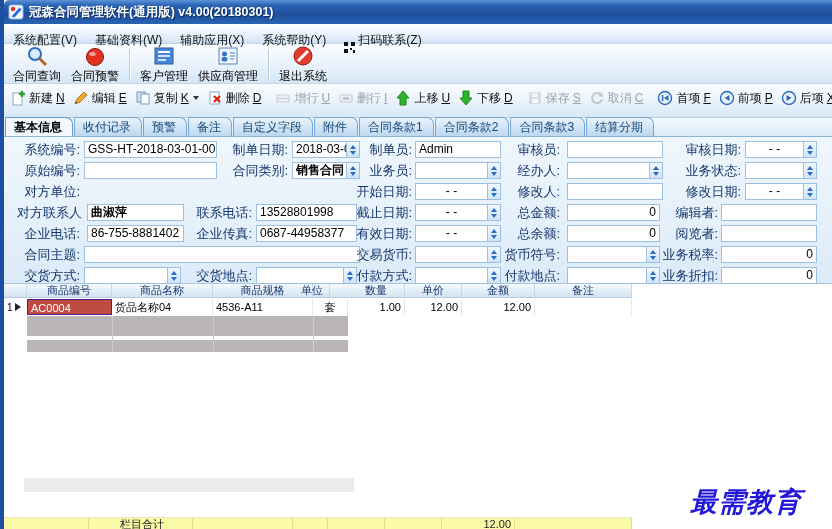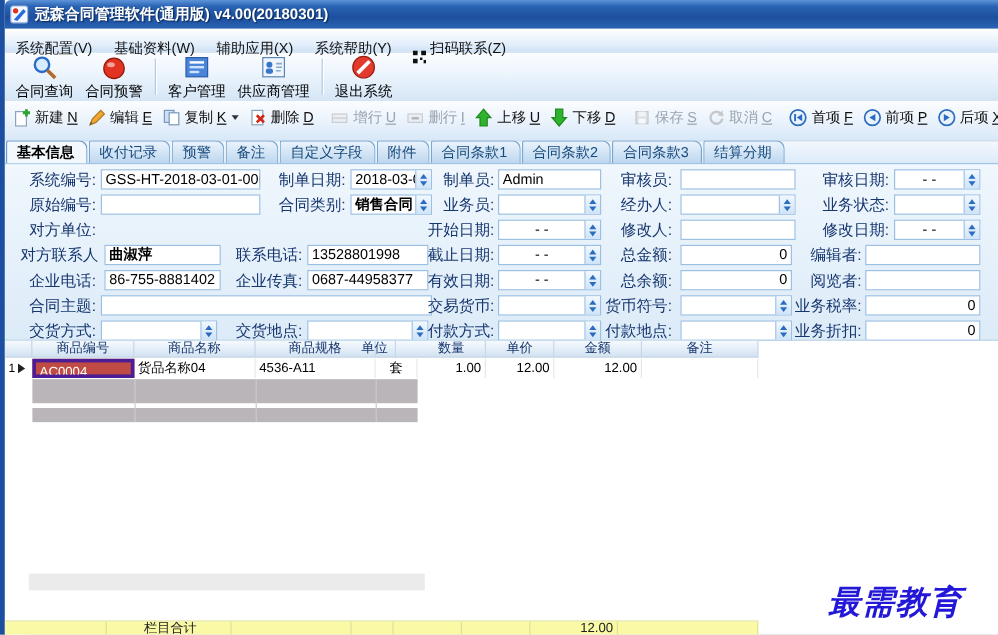--- a/index.html
+++ b/index.html
@@ -85,21 +85,21 @@
   
   .grid{ position:relative; height:68px; background:#fff; }
   .ghead{ position:absolute; left:0; top:0; width:628px; height:14px;
     background:linear-gradient(180deg,#f6fafe,#d3e3f2);
     border-bottom:1px solid #b6cce0; }
   .hc{ position:absolute; top:0; height:14px; line-height:13px; font-size:11px; color:#16366e; text-align:center; border-right:1px solid #c6d8e8; overflow:hidden;}
   .grow{ position:absolute; left:0; top:15px; width:628px; height:16px; }
   .gc{ position:absolute; top:0; height:16px; line-height:16px; font-size:11px; color:#000; padding:0 3px; border-right:1px solid #e4e8ec; overflow:hidden; white-space:nowrap;}
   .gc.right{ text-align:right; }
   .gc.centered{ text-align:center; }
-  .gc.sel{ background:#bf4b44; color:#fff; border:3px solid #4c1d95; }
+  .gc.sel{ background:#bf4b44; color:#fff; border:1px solid #4c1d95; }
   .rownum{ position:absolute; left:0; top:15px; width:23px; height:16px; font-size:10px; color:#000; display:flex; align-items:center; gap:2px; padding-left:3px;}
   .marker{ width:0; height:0; border-top:4px solid transparent; border-bottom:4px solid transparent; border-left:6px solid #222;}
   .graystrip{ position:absolute; background:#b9b5b9; }
   .gline{ position:absolute; width:1px; background:#cdc9cd; }
   
   .bottomarea{ position:relative; height:177px; background:#fff; }
   .faintblock{ position:absolute; left:20px; top:126px; width:330px; height:14px; background:#ebebeb; }
   .watermark{ position:absolute; left:686px; top:132px; font-family:"DejaVu Serif","Liberation Serif",serif;
     font-size:27px; font-weight:bold; font-style:italic; color:#2418d8; white-space:nowrap; letter-spacing:1px;}
   .summary{ position:absolute; left:0; top:165px; width:628px; height:12px; background:#fafaa6; overflow:hidden; border-top:1px solid #e6e6c0;}

